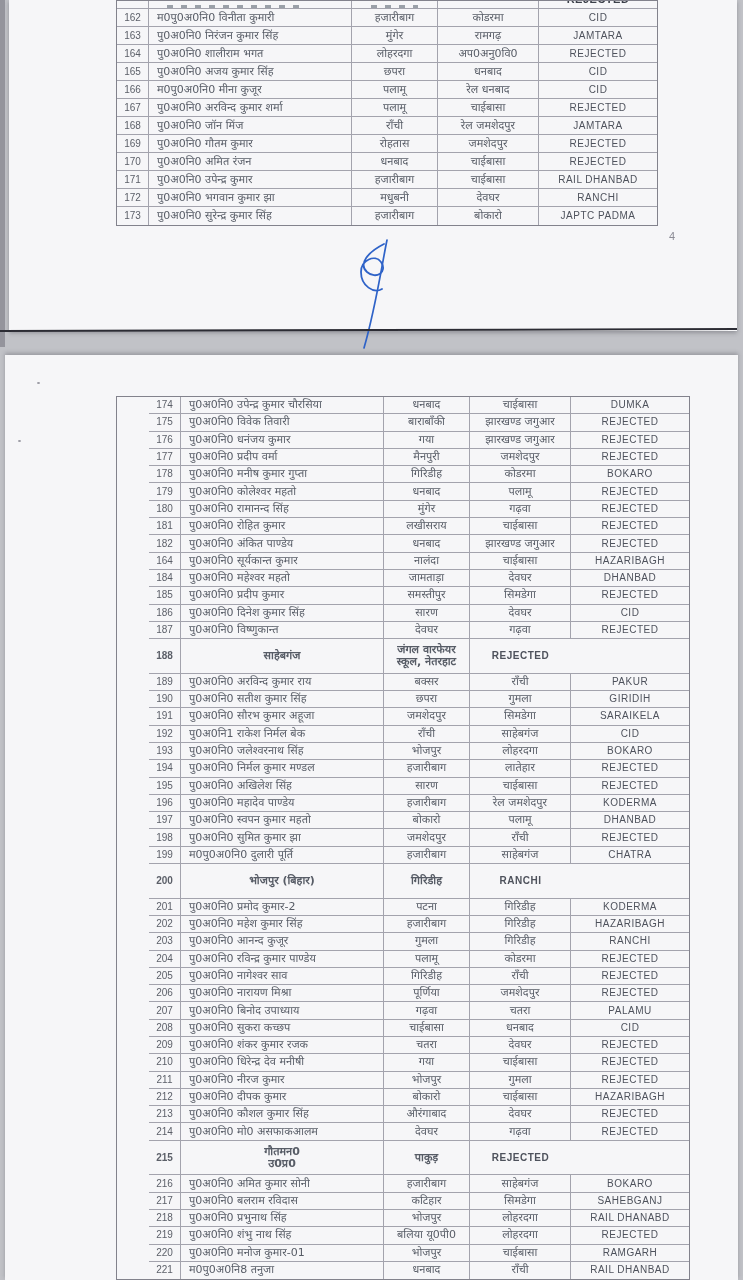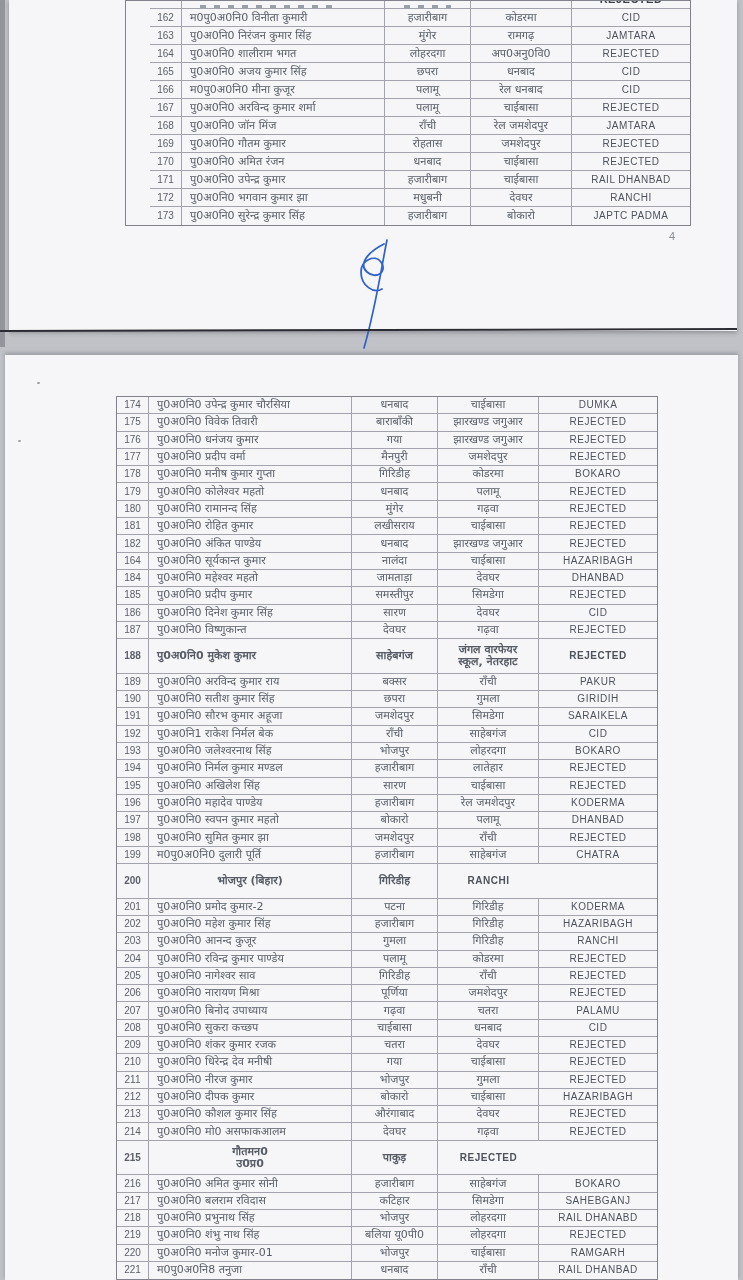--- a/index.html
+++ b/index.html
@@ -38,21 +38,21 @@
 
   .speck{position:absolute;border-radius:50%;background:#9a9aa2;}
   .sig{position:absolute;left:325px;top:234px;width:70px;height:120px;overflow:visible;}
 </style>
 </head>
 <body>
 
 <div class="edge-strip"></div>
 
 <div class="page page1">
-  <div class="doc-table t1" style="left:116px;top:0;padding-left:24px;">
+  <div class="doc-table t1" style="left:107px;top:0;">
     <div class="partial-row">
       <div class="partial-inner">
         <div class="trow">
           <div class="cell c-sr"></div>
           <div class="cell c-name"><span class="frag-marks"></span></div>
           <div class="cell"><span class="frag-marks" style="width:55%;"></span></div>
           <div class="cell"></div>
           <div class="cell c-result">REJECTED</div>
         </div>
       </div>
@@ -148,21 +148,21 @@
     <path d="M 50,10 C 34,18 24,30 33,38 C 42,46 54,38 47,28 C 41,20 27,26 27,38 C 27,52 40,60 48,55" fill="none" stroke="#2f63c8" stroke-width="1.8" stroke-linecap="round"></path>
     <path d="M 53,6 C 48,30 42,72 30,114" fill="none" stroke="#2f63c8" stroke-width="1.7" stroke-linecap="round"></path>
   </svg>
   <div class="page-num">4</div>
 </div>
 <div class="dark-line"></div>
 
 <div class="page page2">
   <div class="speck" style="left:32px;top:27px;width:3px;height:2px;"></div>
   <div class="speck" style="left:13px;top:85px;width:3px;height:2px;"></div>
-  <div class="doc-table t2" style="left:111px;top:41px;">
+  <div class="doc-table t2" style="left:111px;top:41px;padding-left:32px;">
     <div>
         <div class="trow">
           <div class="cell c-sr">174</div>
           <div class="cell c-name">पु0अ0नि0 उपेन्द्र कुमार चौरसिया</div>
           <div class="cell c-home">धनबाद</div>
           <div class="cell c-post">चाईबासा</div>
           <div class="cell c-result">DUMKA</div>
         </div>
         <div class="trow">
           <div class="cell c-sr">175</div>
@@ -250,21 +250,20 @@
         </div>
         <div class="trow">
           <div class="cell c-sr">187</div>
           <div class="cell c-name">पु0अ0नि0 विष्णुकान्त</div>
           <div class="cell c-home">देवघर</div>
           <div class="cell c-post">गढ़वा</div>
           <div class="cell c-result">REJECTED</div>
         </div>
         <div class="trow tall">
           <div class="cell c-sr">188</div>
-          <div class="cell c-name">पु0अ0नि0 मुकेश कुमार</div>
           <div class="cell c-home">साहेबगंज</div>
           <div class="cell c-post">जंगल वारफेयर
 स्कूल, नेतरहाट</div>
           <div class="cell c-result">REJECTED</div>
         </div>
         <div class="trow">
           <div class="cell c-sr">189</div>
           <div class="cell c-name">पु0अ0नि0 अरविन्द कुमार राय</div>
           <div class="cell c-home">बक्सर</div>
           <div class="cell c-post">राँची</div>

